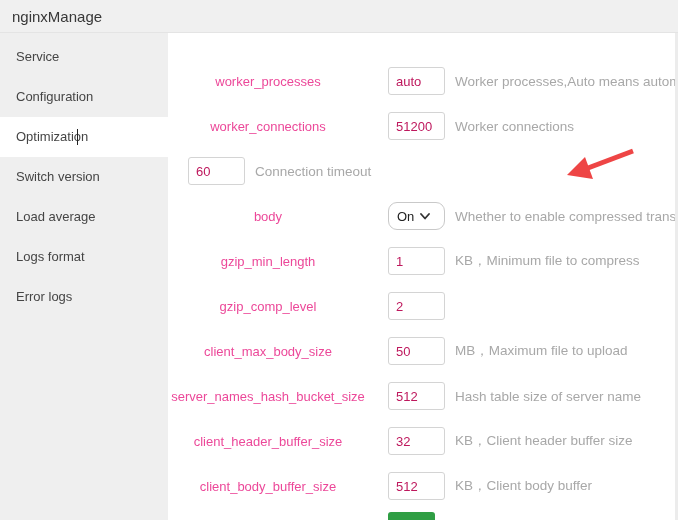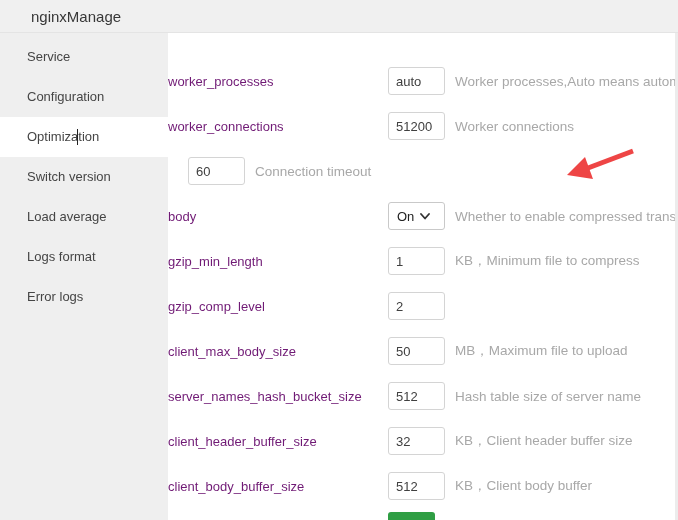--- a/index.html
+++ b/index.html
@@ -13,36 +13,36 @@
 
   
   .header {
     position: absolute; top: 0; left: 0; right: 0;
     height: 33px;
     background: #f0f0f0;
     border-bottom: 1px solid #e4e4e4;
     display: flex; align-items: center;
   }
   .header-title {
-    padding-left: 31px;
+    padding-left: 12px;
     font-size: 15px;
     color: #383838;
   }
 
   
   .sidebar {
     position: absolute; top: 33px; left: 0; bottom: 0;
     width: 168px;
     background: #efefef;
     padding-top: 4px;
   }
   .side-item {
     height: 40px;
     line-height: 40px;
-    padding-left: 27px;
+    padding-left: 16px;
     font-size: 13px;
     color: #454545;
     cursor: pointer;
     position: relative;
   }
   .side-item.selected { background: #ffffff; }
   .text-cursor {
     position: absolute;
     left: 77px; top: 12px;
     width: 1px; height: 16px;
@@ -58,45 +58,45 @@
   }
   .form-row {
     display: flex;
     align-items: center;
     height: 28px;
     margin-bottom: 17px;
     white-space: nowrap;
   }
   .form-label {
     width: 200px;
-    text-align: left;
-    font-size: 13px;
-    color: #701a75;
+    text-align: center;
+    font-size: 13px;
+    color: #ec4899;
     flex: 0 0 200px;
   }
   .form-input {
     margin-left: 20px;
     width: 57px;
     height: 28px;
     border: 1px solid #d4d4d4;
     border-radius: 3px;
     padding: 0 7px;
     font-size: 13px;
-    color: #404040;
+    color: #be185d;
     font-family: "Liberation Sans", sans-serif;
     outline: none;
     background: #fff;
     flex: 0 0 57px;
   }
   .form-select {
     margin-left: 20px;
     width: 57px;
     height: 28px;
     border: 1px solid #c9c9c9;
-    border-radius: 3px;
+    border-radius: 9px;
     padding: 0 14px 0 8px;
     font-size: 13px;
     color: #222;
     background: #fff;
     display: flex;
     align-items: center;
     justify-content: space-between;
     cursor: pointer;
     flex: 0 0 57px;
   }

